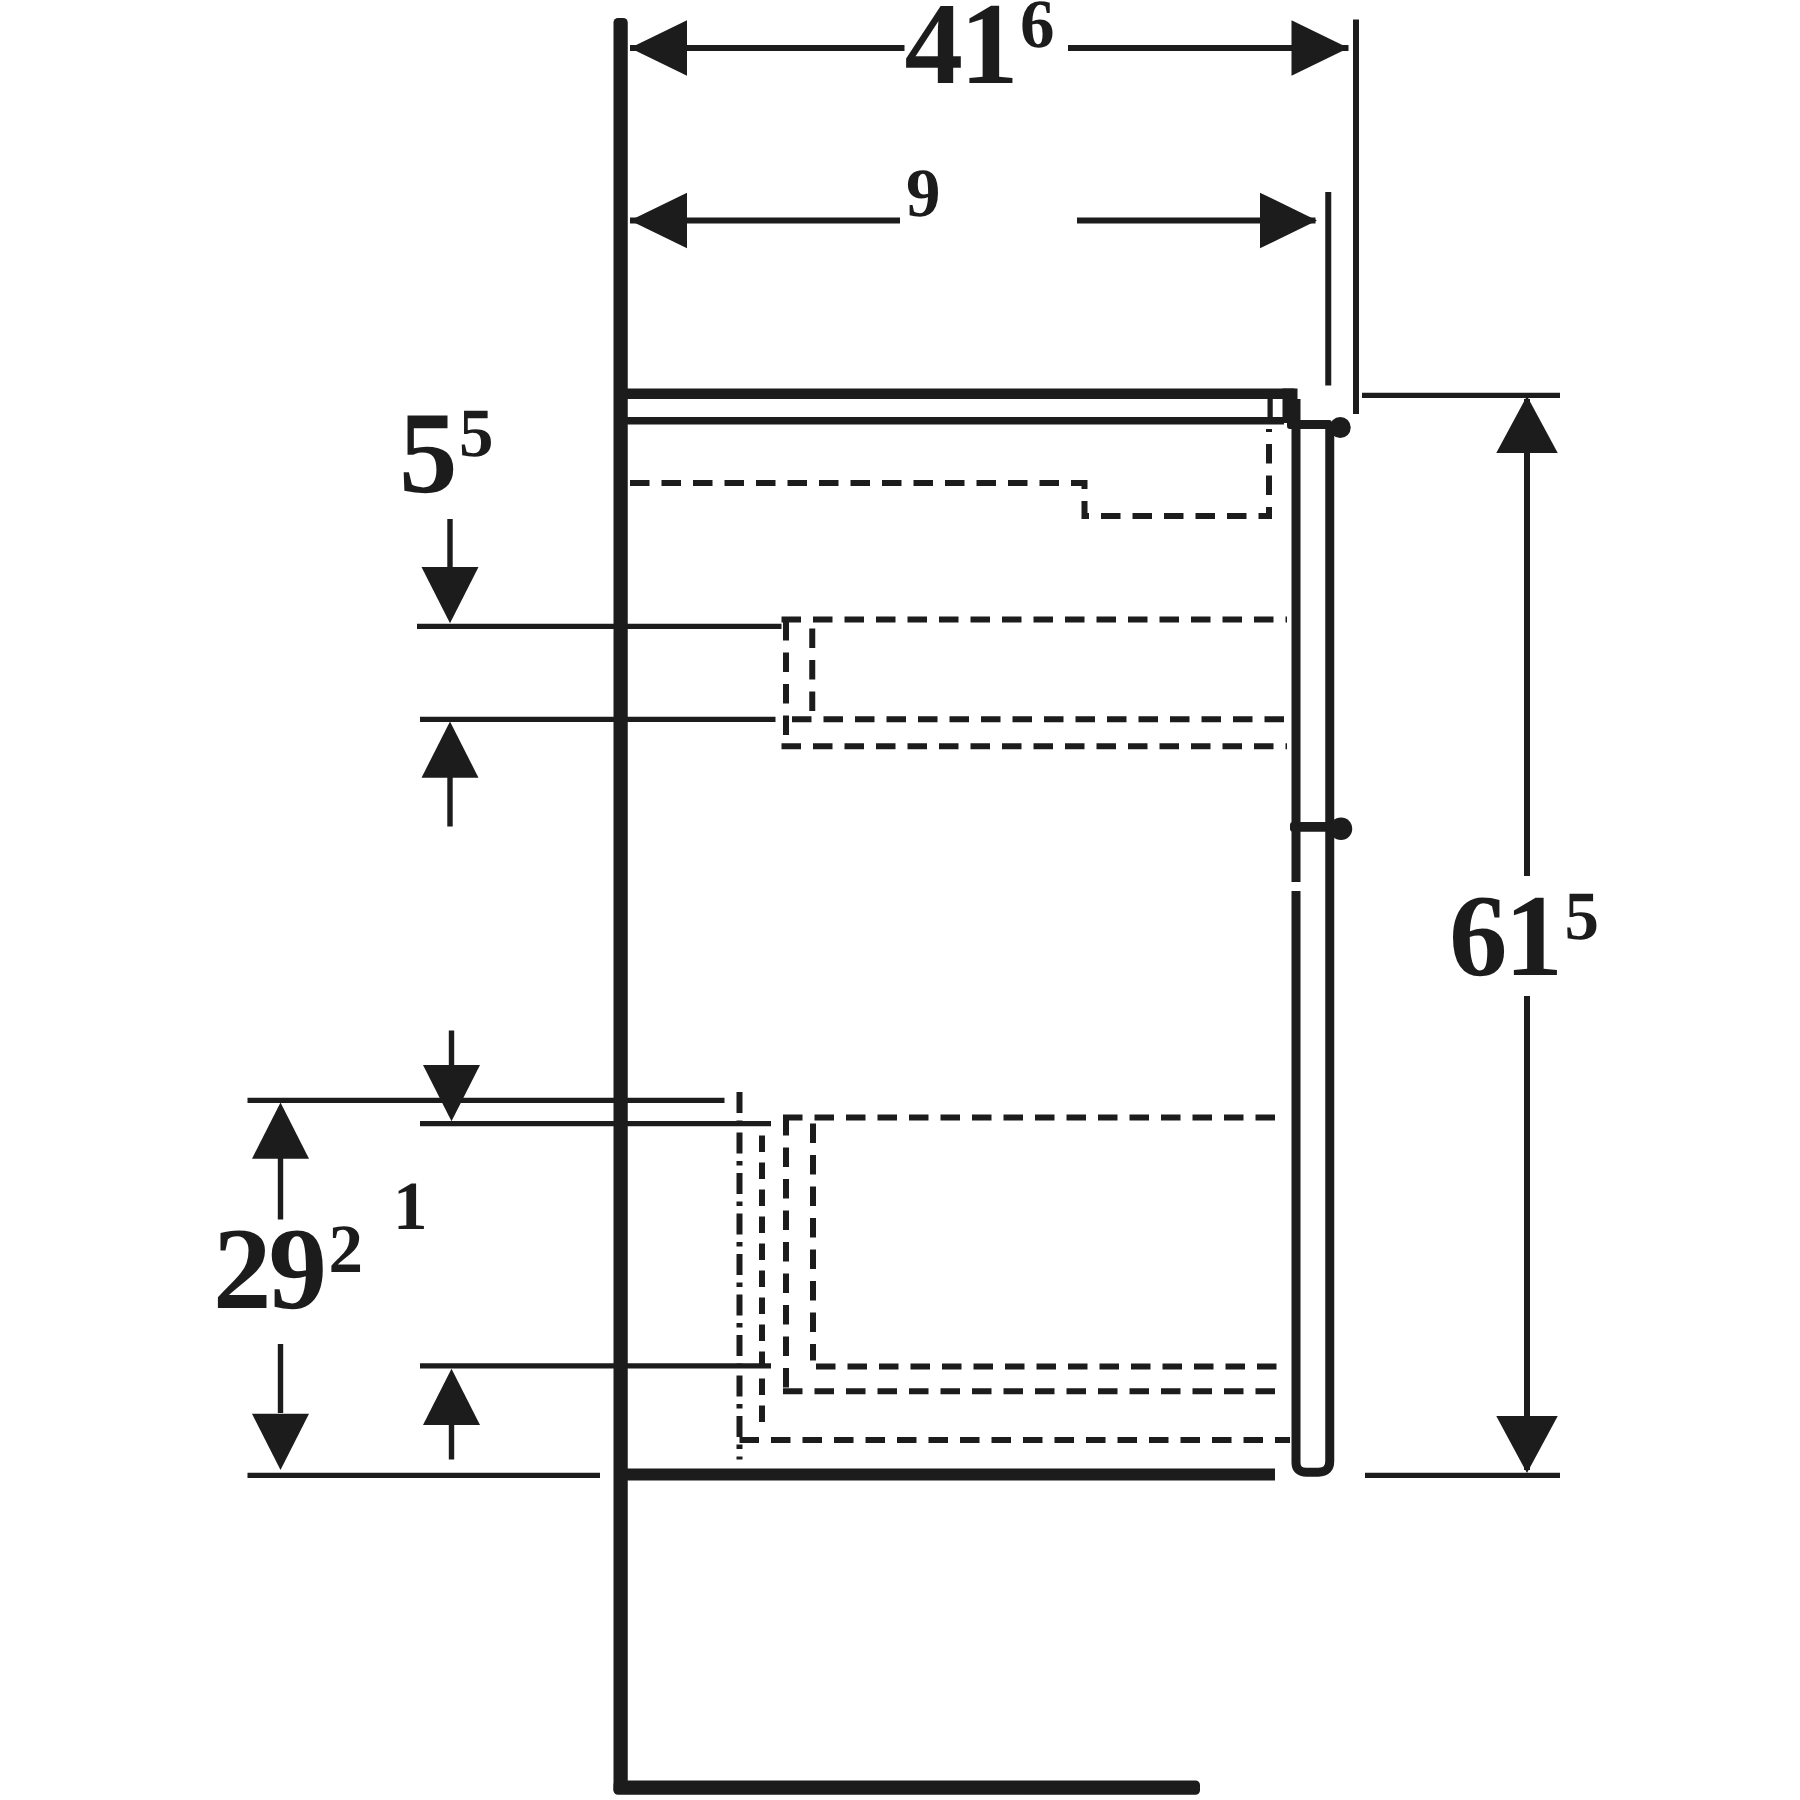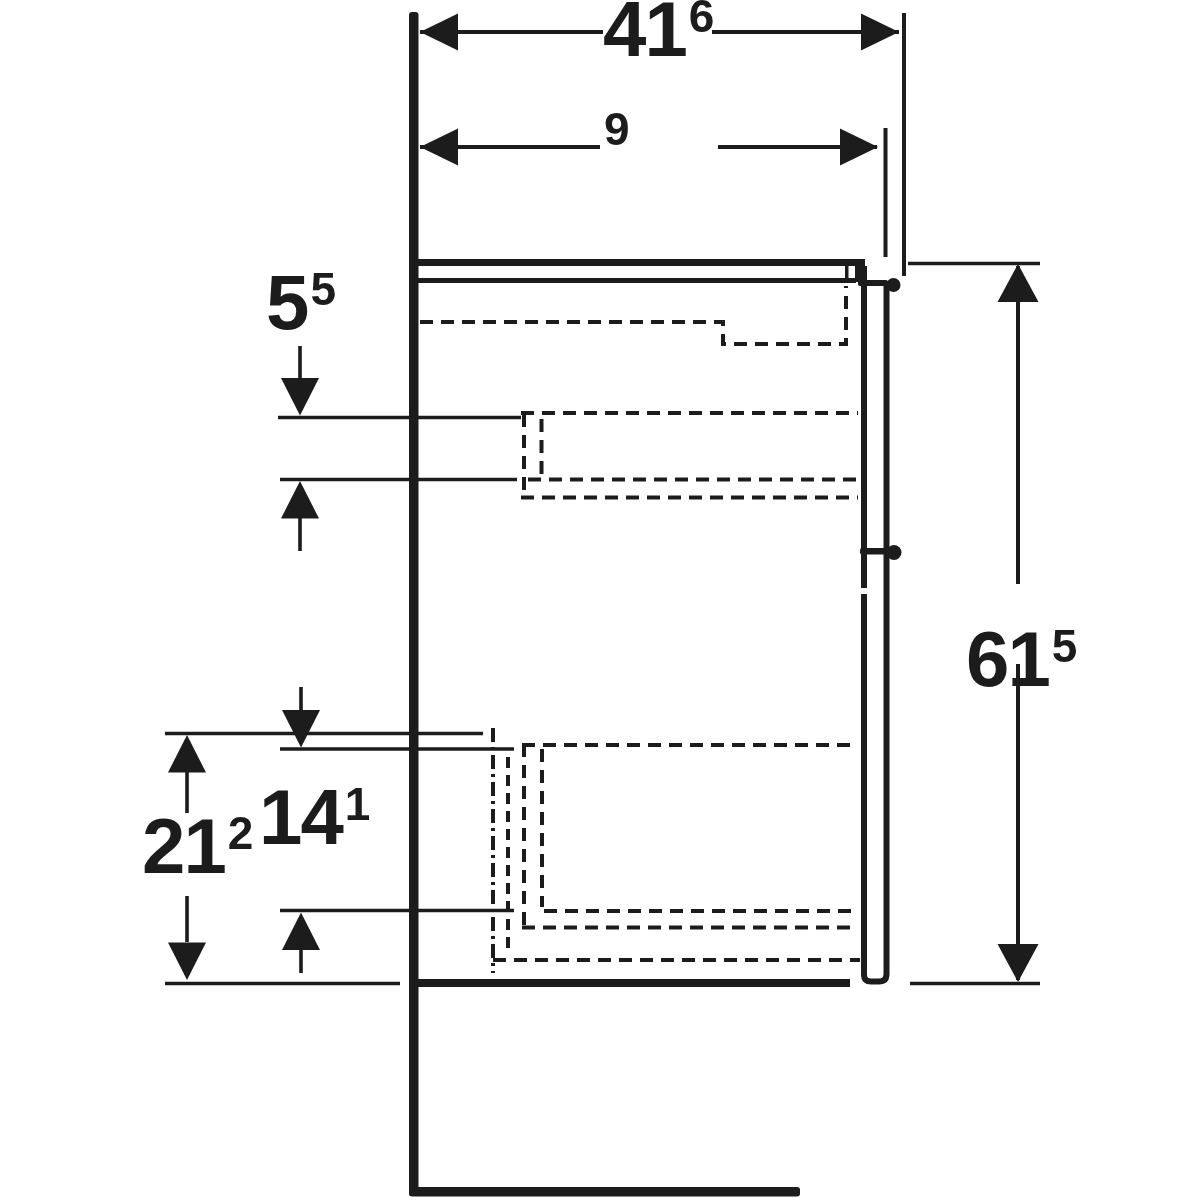--- a/index.html
+++ b/index.html
@@ -1,18 +1,18 @@
 <!DOCTYPE html>
 <html><head>
 <meta charset="utf-8">
 <style>
   html,body{margin:0;padding:0;background:#ffffff;}
   #stage{
     position:relative;width:1200px;height:1200px;background:#ffffff;
-    overflow:hidden;font-family:Liberation Sans, sans-serif;
+    overflow:hidden;font-family:Liberation Serif, serif;
   }
   #drawing{position:absolute;left:0;top:0;}
   .dim-label{
     position:absolute;display:flex;align-items:flex-start;
     color:#1c1c1c;font-weight:700;font-size:78px;line-height:1;
     letter-spacing:-2px;white-space:nowrap;user-select:none;
   }
   .dim-label .sup{
     font-size:46px;line-height:1;margin-top:3px;margin-left:3px;letter-spacing:0;
   }
@@ -123,33 +123,32 @@
 
   <div class="dim-label" style="left:603px;top:-10px">
     <span>41</span>
     <span class="sup">6</span>
   </div>
 
   <div class="dim-label" style="left:601px;top:103px">
     <span class="sup">9</span>
   </div>
 
-  <div class="dim-label" style="left:966px;top:620px">
+  <div class="dim-label" style="left:966px;top:585px">
     <span>61</span>
     <span class="sup">5</span>
   </div>
 
   <div class="dim-label" style="left:266px;top:263px">
     <span>5</span>
     <span class="sup">5</span>
   </div>
 
   <div class="dim-label" style="left:142px;top:807px">
-    <span>21</span>
+    <span>29</span>
     <span class="sup">2</span>
   </div>
 
   <div class="dim-label" style="left:259px;top:778px">
-    <span>14</span>
     <span class="sup">1</span>
   </div>
 
 </div>
 
 </body></html>

